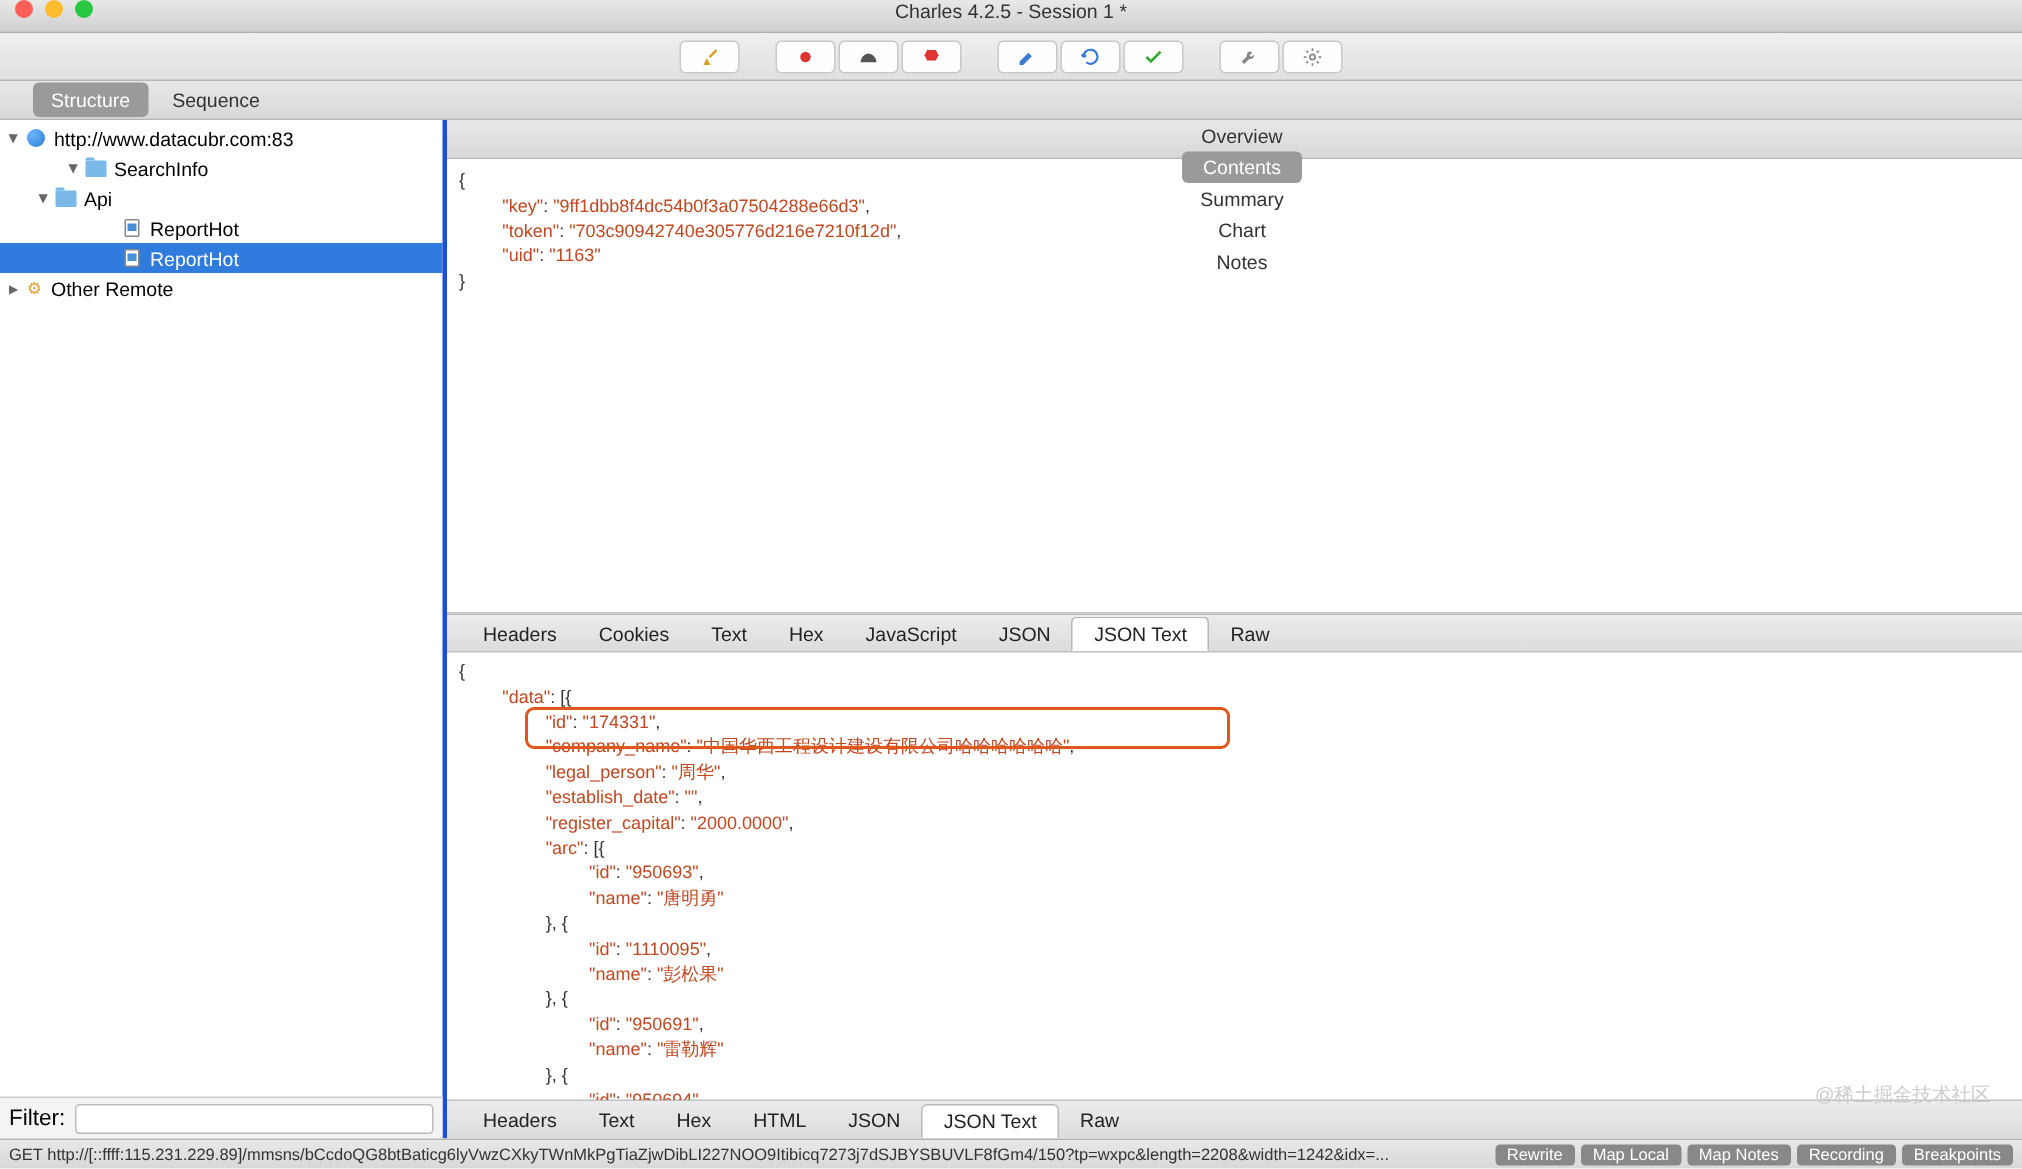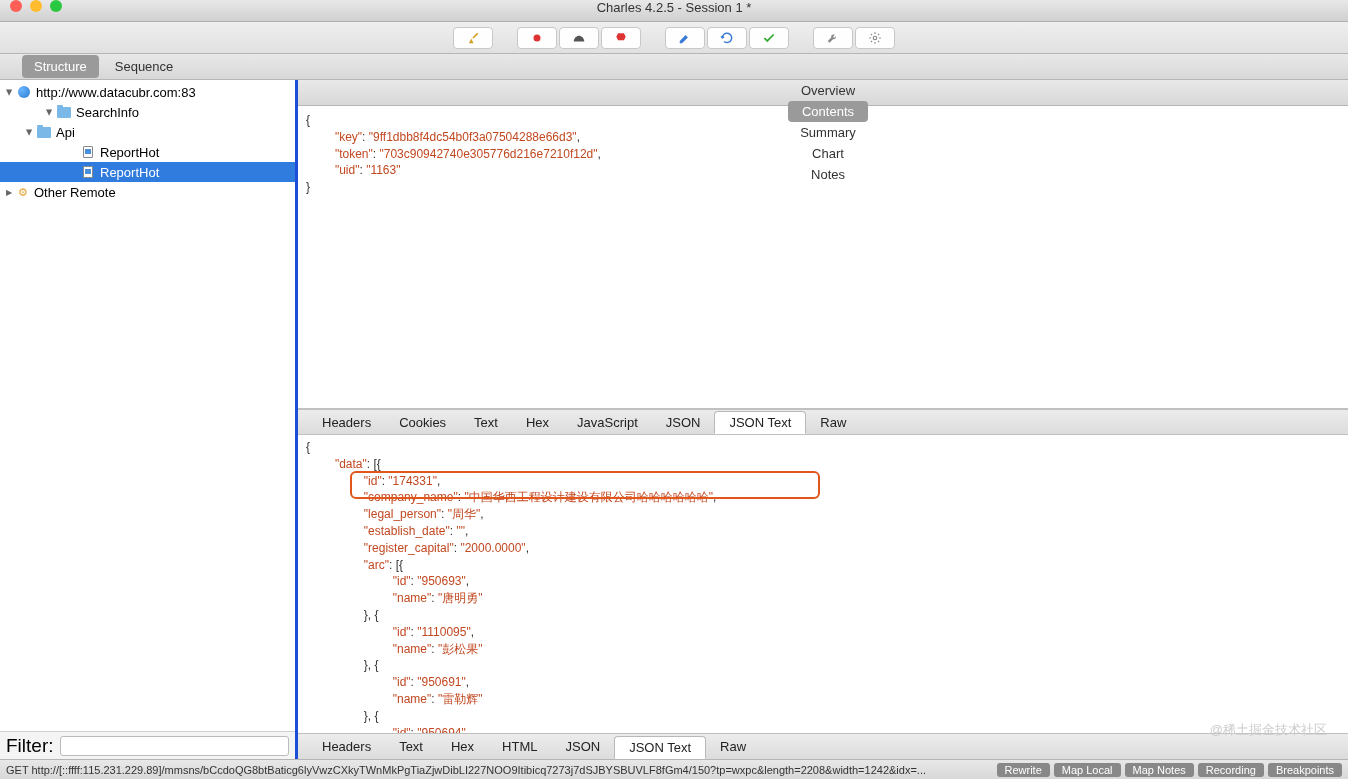--- a/index.html
+++ b/index.html
@@ -29,21 +29,21 @@
 .disclosure::before { content: "▶"; font-size: 8px; color: #666; transform: rotate(90deg); display: inline-block; }
 .disclosure.closed::before { transform: rotate(0deg); }
 .tree-icon { width: 16px; height: 14px; margin-right: 4px; display: inline-flex; align-items: center; justify-content: center; }
 .globe { width: 12px; height: 12px; border-radius: 50%; background: radial-gradient(circle at 30% 30%, #6bb5ff, #2a7ed0); }
 .folder { width: 14px; height: 11px; background: #7ab8e8; border-radius: 1px; position: relative; }
 .folder::before { content: ""; position: absolute; top: -2px; left: 0; width: 6px; height: 2px; background: #7ab8e8; border-radius: 1px 1px 0 0; }
 .file { width: 10px; height: 12px; background: #fff; border: 1px solid #888; border-radius: 1px; position: relative; }
 .file.blue::after { content: ""; position: absolute; top: 2px; left: 1px; right: 1px; height: 5px; background: #4a90d9; }
 .gears { width: 14px; height: 14px; display: flex; align-items: center; justify-content: center; font-size: 11px; color: #e8a030; }
 .filter-bar { height: 28px; display: flex; align-items: center; padding: 0 6px; gap: 6px; background: #f4f4f4; border-top: 1px solid #d0d0d0; }
-.filter-label { font-size: 19px; }
+.filter-label { font-size: 15px; }
 .filter-input { flex: 1; height: 20px; border: 1px solid #bbb; border-radius: 3px; padding: 0 4px; font-size: 12px; }
 .content { flex: 1; display: flex; flex-direction: column; background: #fff; overflow: hidden; }
 .section-tabs { height: 26px; background: linear-gradient(#e8e8e8, #d8d8d8); display: flex; align-items: center; padding-left: 10px; border-bottom: 1px solid #b5b5b5; flex-direction: column; }
 .section-tab { padding: 3px 14px; font-size: 13px; color: #333; cursor: pointer; border-radius: 4px; margin: 0 2px; }
 .section-tab.active { background: #9a9a9a; color: #fff; }
 .json-pane { flex: 1; overflow: auto; font-family: Menlo, Monaco, monospace; font-size: 12px; padding: 6px 8px; white-space: pre; color: #333; line-height: 1.4; }
 .upper { height: 160px; border-bottom: 1px solid #c0c0c0; }
 .subtabs { height: 26px; background: linear-gradient(#ececec, #dcdcdc); display: flex; align-items: center; padding-left: 10px; border-bottom: 1px solid #c0c0c0; border-top: 1px solid #c0c0c0; }
 .subtab { padding: 3px 14px; font-size: 13px; color: #222; cursor: pointer; }
 .subtab.active { background: #fff; border-top-left-radius: 4px; border-top-right-radius: 4px; border: 1px solid #b8b8b8; border-bottom: 1px solid #fff; margin-bottom: -1px; }

